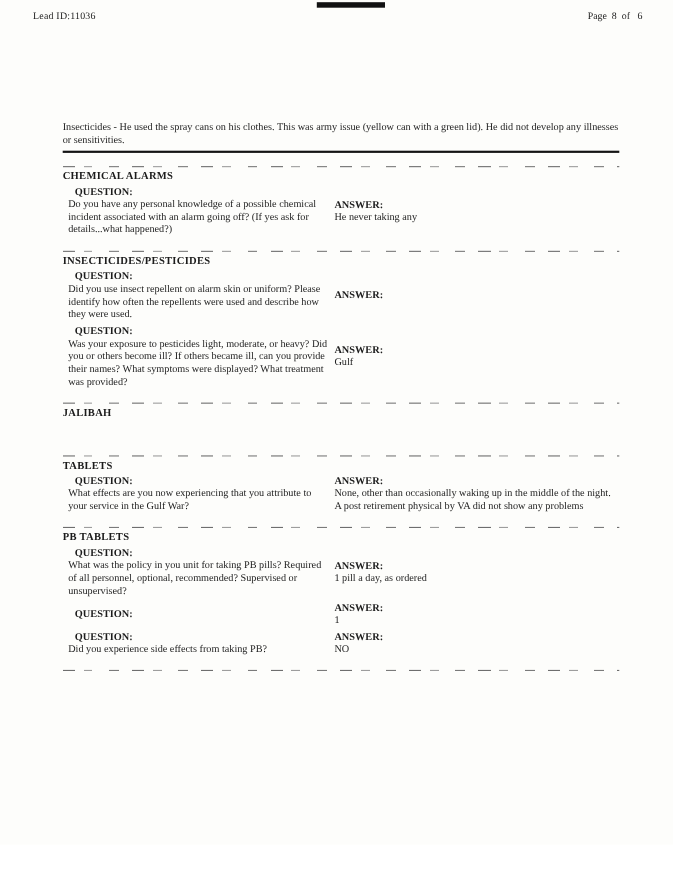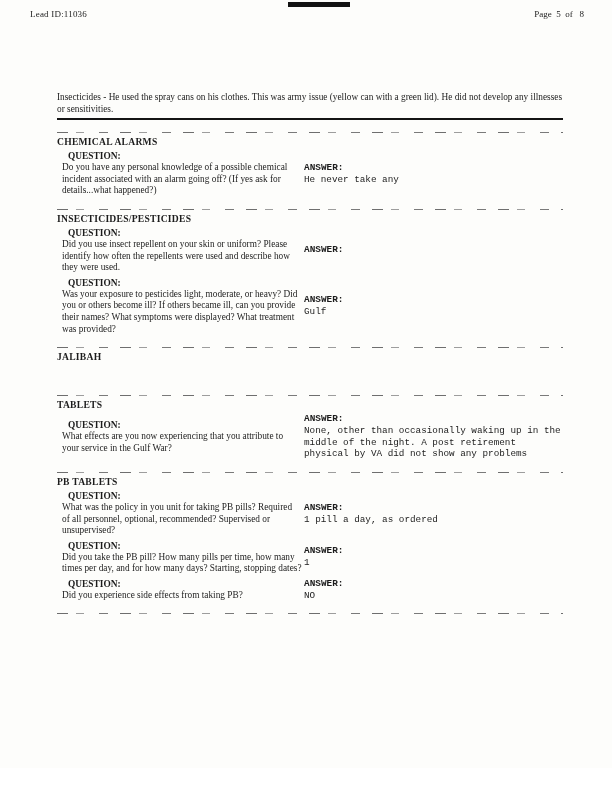--- a/index.html
+++ b/index.html
@@ -31,21 +31,21 @@
   .artifact-bar {
     position: absolute;
     top: 2px;
     left: 288px;
     width: 62px;
     height: 5px;
     background: #121212;
   }
   .content {
     position: absolute;
-    top: 92px;
+    top: 111px;
     left: 57px;
     width: 506px;
   }
   .intro {
     font-size: 9.3px;
     line-height: 11.6px;
   }
   .thick-rule {
     height: 0;
     border-top: 2.5px solid #141414;
@@ -70,21 +70,21 @@
     font-weight: bold;
     letter-spacing: 0.25px;
     margin-bottom: 3px;
   }
   .qa {
     display: flex;
     align-items: center;
     margin-bottom: 3px;
   }
   .qcol { width: 247px; flex: 0 0 247px; }
-  .acol { flex: 1; font-family: Liberation Mono, monospace; }
+  .acol { flex: 1; }
   .qlabel, .alabel {
     font-weight: bold;
     font-size: 9.4px;
     line-height: 12px;
   }
   .qlabel { padding-left: 11px; }
   .qtext {
     font-size: 9.3px;
     line-height: 11.6px;
     padding-left: 5px;
@@ -95,52 +95,52 @@
     line-height: 11.6px;
   }
   .spacer-lg { height: 18px; }
 </style>
 </head>
 <body>
 
 <div class="page">
 
   <div class="lead-id">Lead ID:11036</div>
-  <div class="page-num">Page  5  of   8</div>
+  <div class="page-num">Page  8  of   6</div>
   <div class="artifact-bar"></div>
 
   <div class="content">
 
     <p class="intro">Insecticides - He used the spray cans on his clothes.  This was army issue (yellow can with a green lid).  He did not develop any illnesses or sensitivities.</p>
     <div class="thick-rule"></div>
 
     <div class="sections">
 
       <div class="section">
         <div class="dashed-rule"></div>
         <h2 class="sec-title">CHEMICAL ALARMS</h2>
         <div class="qa">
           <div class="qcol">
             <div class="qlabel">QUESTION:</div>
             <div class="qtext">Do you have any personal knowledge of a possible chemical incident associated with an alarm going off?  (If yes ask for details...what happened?)</div>
           </div>
           <div class="acol">
             <div class="alabel">ANSWER:</div>
-            <div class="atext">He never take any</div>
+            <div class="atext">He never taking any</div>
           </div>
         </div>
       </div>
 
       <div class="section">
         <div class="dashed-rule"></div>
         <h2 class="sec-title">INSECTICIDES/PESTICIDES</h2>
         <div class="qa">
           <div class="qcol">
             <div class="qlabel">QUESTION:</div>
-            <div class="qtext">Did you use insect repellent on your skin or uniform? Please identify how often the repellents were used and describe how they were used.</div>
+            <div class="qtext">Did you use insect repellent on alarm skin or uniform? Please identify how often the repellents were used and describe how they were used.</div>
           </div>
           <div class="acol">
             <div class="alabel">ANSWER:</div>
           </div>
         </div>
         <div class="qa">
           <div class="qcol">
             <div class="qlabel">QUESTION:</div>
             <div class="qtext">Was your exposure to pesticides light, moderate, or heavy? Did you or others become ill?  If others became ill, can you provide their names?  What symptoms were displayed?  What treatment was provided?</div>
           </div>
@@ -181,21 +181,20 @@
             <div class="qtext">What was the policy in you unit for taking PB pills? Required of all personnel, optional, recommended? Supervised or unsupervised?</div>
           </div>
           <div class="acol">
             <div class="alabel">ANSWER:</div>
             <div class="atext">1 pill a day, as ordered</div>
           </div>
         </div>
         <div class="qa">
           <div class="qcol">
             <div class="qlabel">QUESTION:</div>
-            <div class="qtext">Did you take the PB pill?  How many pills per time, how many times per day, and for how many days?  Starting, stopping dates?</div>
           </div>
           <div class="acol">
             <div class="alabel">ANSWER:</div>
             <div class="atext">1</div>
           </div>
         </div>
         <div class="qa">
           <div class="qcol">
             <div class="qlabel">QUESTION:</div>
             <div class="qtext">Did you experience side effects from taking PB?</div>

